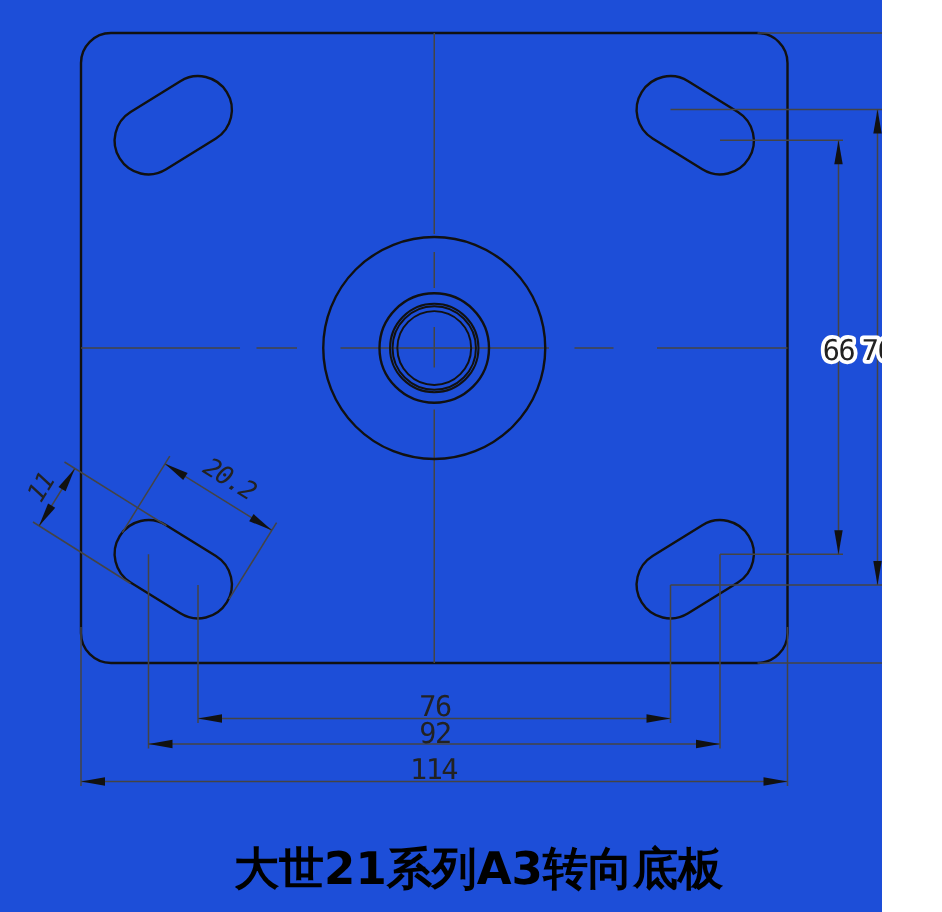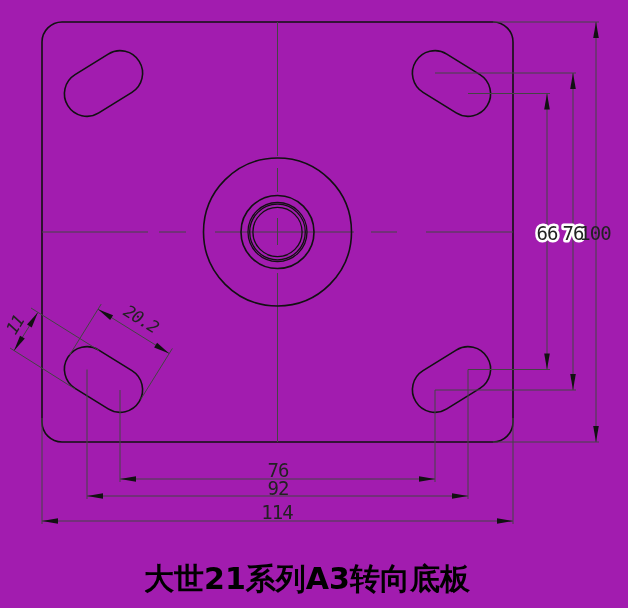--- a/index.html
+++ b/index.html
@@ -1,17 +1,17 @@
 <!DOCTYPE html>
 <html><head>
 <meta charset="utf-8">
 <style>
   html,body{margin:0;padding:0;background:#fff;}
-  .stage{position:relative;width:628px;height:608px;background:#a21caf;overflow:hidden;
-         font-family:"DejaVu Sans",sans-serif;}
+  .stage{position:relative;width:576px;height:608px;background:#1d4ed8;overflow:hidden;
+         font-family:"DejaVu Sans",sans-serif;padding-left:12px;}
   svg{display:block;}
   .part{fill:none;stroke:#111;stroke-width:1.6px;}
   .ring{fill:none;stroke:#111;stroke-width:1.3px;}
   .dim{fill:none;stroke:#444;stroke-width:1px;}
   .cline{fill:none;stroke:#444;stroke-width:1px;}
   .arr{fill:#111;stroke:none;}
   .dimtxt{font-family:"DejaVu Sans Mono","Liberation Mono",monospace;
           font-size:19px;letter-spacing:-1px;fill:#222;}
   .halo{paint-order:stroke;stroke:#fff;stroke-width:5px;stroke-linejoin:round;}
   .obl{font-family:"DejaVu Sans Mono","Liberation Mono",monospace;

